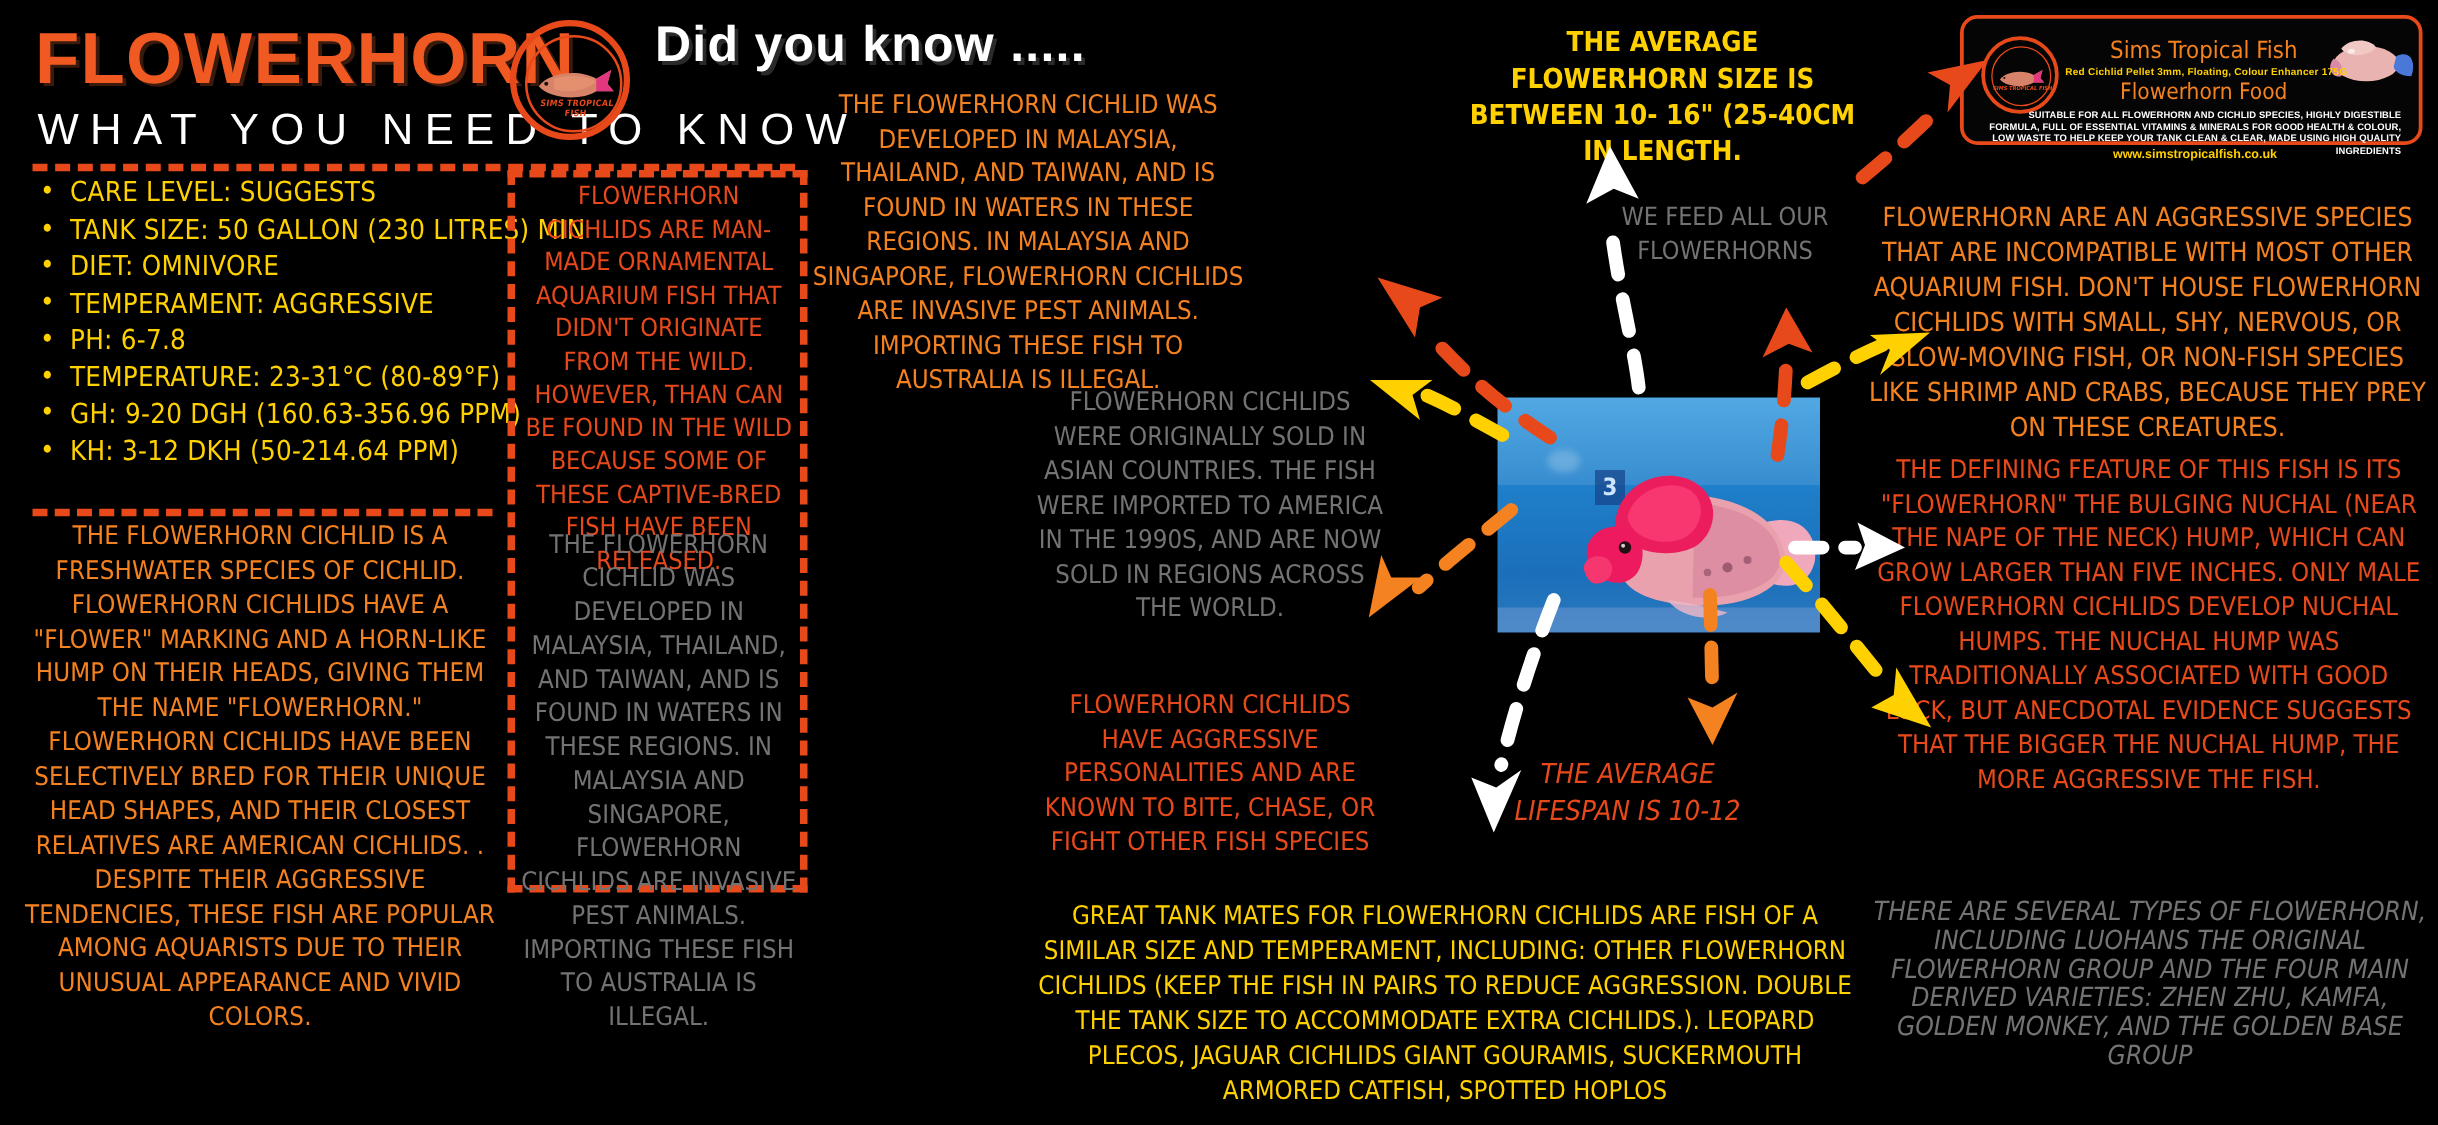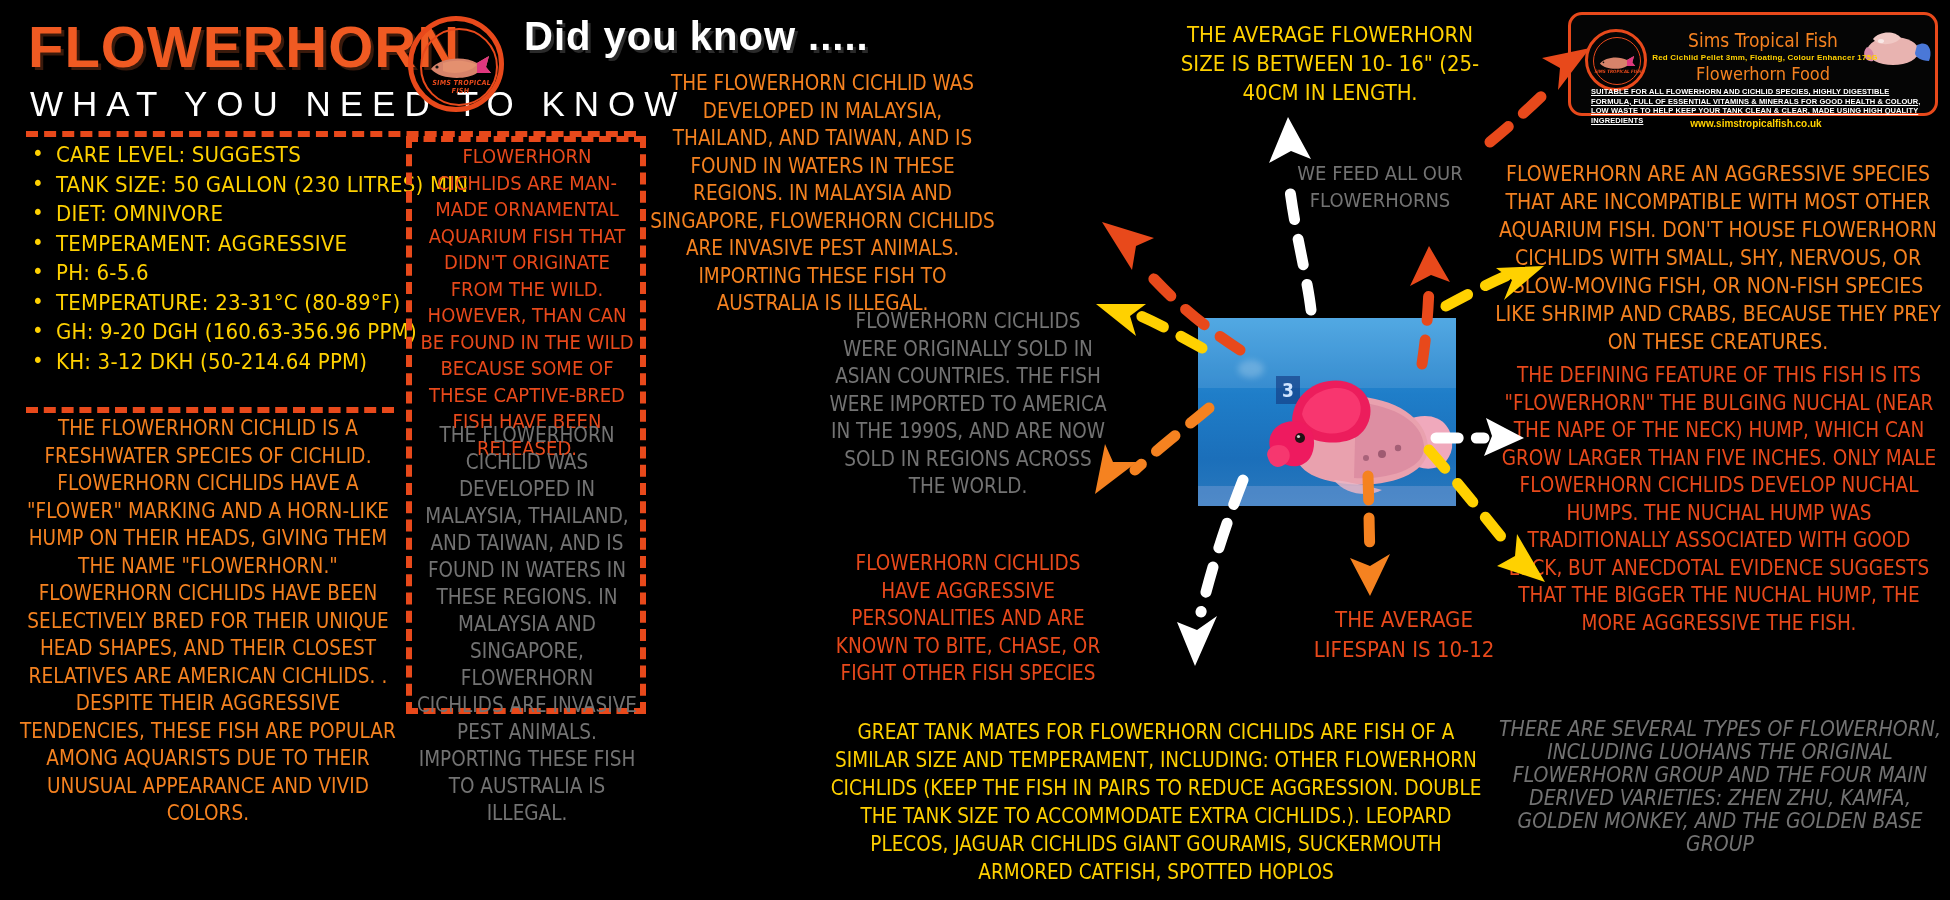--- a/index.html
+++ b/index.html
@@ -66,21 +66,21 @@
   <div class="abs cond" id="title">FLOWERHORN</div>
   <div class="abs cond" id="subtitle">WHAT YOU NEED TO KNOW</div>
 
   <div class="abs dashrule" style="left:26px;top:131px;width:610px;"></div>
 
   <ul class="abs" id="speclist">
     <li>CARE LEVEL: SUGGESTS</li>
     <li>TANK SIZE: 50 GALLON (230 LITRES) MIN</li>
     <li>DIET: OMNIVORE</li>
     <li>TEMPERAMENT: AGGRESSIVE</li>
-    <li>PH: 6-5.6</li>
+    <li>PH: 6-7.8</li>
     <li>TEMPERATURE: 23-31°C (80-89°F)</li>
     <li>GH: 9-20 DGH (160.63-356.96 PPM)</li>
     <li>KH: 3-12 DKH (50-214.64 PPM)</li>
   </ul>
 
   <div class="abs dashrule" style="left:26px;top:407px;width:368px;"></div>
 
   <div class="abs para c-orange" style="left:18px;top:415px;width:380px;font-size:20.5px;line-height:27.5px;letter-spacing:.1px;">THE FLOWERHORN CICHLID IS A FRESHWATER SPECIES OF CICHLID. FLOWERHORN CICHLIDS HAVE A "FLOWER" MARKING AND A HORN-LIKE HUMP ON THEIR HEADS, GIVING THEM THE NAME "FLOWERHORN." FLOWERHORN CICHLIDS HAVE BEEN SELECTIVELY BRED FOR THEIR UNIQUE HEAD SHAPES, AND THEIR CLOSEST RELATIVES ARE AMERICAN CICHLIDS. . DESPITE THEIR AGGRESSIVE TENDENCIES, THESE FISH ARE POPULAR AMONG AQUARISTS DUE TO THEIR UNUSUAL APPEARANCE AND VIVID COLORS.</div>
 
   <div class="abs" id="col2box"></div>
@@ -97,29 +97,29 @@
       <path d="M52 12 L64 5 L61 16 L66 22 L52 22 Z" fill="#e0377f"></path>
       <circle cx="12" cy="16" r="1.6" fill="#111"></circle>
     </svg>
     <div class="abs" style="left:10px;top:58px;width:76px;text-align:center;color:#E8491B;font-size:7px;font-weight:bold;letter-spacing:.3px;transform:skewX(-8deg);">SIMS TROPICAL FISH</div>
   </div>
 
   <div class="abs cond" style="left:524px;top:14px;font-size:40px;font-weight:bold;color:#fff;letter-spacing:1px;text-shadow:3px 3px 0 #2a2a2a;">Did you know .....</div>
 
   <div class="abs para c-orange" style="left:650px;top:70px;width:345px;font-size:20.5px;line-height:27.5px;">THE FLOWERHORN CICHLID WAS DEVELOPED IN MALAYSIA, THAILAND, AND TAIWAN, AND IS FOUND IN WATERS IN THESE REGIONS. IN MALAYSIA AND SINGAPORE, FLOWERHORN CICHLIDS ARE INVASIVE PEST ANIMALS. IMPORTING THESE FISH TO AUSTRALIA IS ILLEGAL.</div>
 
-  <div class="abs para c-gold" style="left:1175px;top:20px;width:310px;font-size:22px;line-height:29px;">THE AVERAGE  FLOWERHORN SIZE IS BETWEEN 10- 16" (25-40CM IN LENGTH.</div>
+  <div class="abs para c-gold" style="left:1175px;top:20px;width:310px;font-size:22px;line-height:29px;font-weight:bold;">THE AVERAGE  FLOWERHORN SIZE IS BETWEEN 10- 16" (25-40CM IN LENGTH.</div>
 
   <div class="abs para c-white" style="left:1280px;top:160px;width:200px;font-size:20px;line-height:27px;">WE FEED ALL OUR FLOWERHORNS</div>
 
   <div class="abs para c-white" style="left:828px;top:308px;width:280px;font-size:20.5px;line-height:27.5px;">FLOWERHORN CICHLIDS WERE ORIGINALLY SOLD IN ASIAN COUNTRIES. THE FISH WERE IMPORTED TO AMERICA IN THE 1990S, AND ARE NOW SOLD IN REGIONS ACROSS THE WORLD.</div>
 
   <div class="abs para c-red" style="left:828px;top:550px;width:280px;font-size:20.5px;line-height:27.5px;">FLOWERHORN CICHLIDS HAVE AGGRESSIVE PERSONALITIES AND ARE KNOWN TO BITE, CHASE, OR FIGHT OTHER FISH SPECIES</div>
 
-  <div class="abs para c-red" style="left:1304px;top:605px;width:200px;font-size:22px;line-height:30px;">THE AVERAGE LIFESPAN IS 10-12</div>
+  <div class="abs para c-red" style="left:1202px;top:605px;width:200px;font-size:22px;line-height:30px;font-style:italic;">THE AVERAGE LIFESPAN IS 10-12</div>
 
   <div class="abs para c-gold" style="left:826px;top:718px;width:660px;font-size:20.5px;line-height:28px;">GREAT TANK MATES FOR FLOWERHORN CICHLIDS ARE FISH OF A SIMILAR SIZE AND TEMPERAMENT, INCLUDING: OTHER FLOWERHORN CICHLIDS (KEEP THE FISH IN PAIRS TO REDUCE AGGRESSION. DOUBLE THE TANK SIZE TO ACCOMMODATE EXTRA CICHLIDS.). LEOPARD PLECOS, JAGUAR CICHLIDS GIANT GOURAMIS, SUCKERMOUTH ARMORED CATFISH, SPOTTED HOPLOS</div>
 
   <div class="abs para c-orange" style="left:1492px;top:160px;width:452px;font-size:21px;line-height:28px;">FLOWERHORN ARE AN AGGRESSIVE SPECIES THAT ARE INCOMPATIBLE WITH MOST OTHER AQUARIUM FISH. DON'T HOUSE FLOWERHORN CICHLIDS WITH SMALL, SHY, NERVOUS, OR SLOW-MOVING FISH, OR NON-FISH SPECIES LIKE SHRIMP AND CRABS, BECAUSE THEY PREY ON THESE CREATURES.</div>
 
   <div class="abs para c-red" style="left:1498px;top:362px;width:442px;font-size:20.5px;line-height:27.5px;">THE DEFINING FEATURE OF THIS FISH IS ITS "FLOWERHORN"  THE BULGING NUCHAL (NEAR THE NAPE OF THE NECK) HUMP, WHICH CAN GROW LARGER THAN FIVE INCHES. ONLY MALE FLOWERHORN CICHLIDS DEVELOP NUCHAL HUMPS. THE NUCHAL HUMP WAS TRADITIONALLY ASSOCIATED WITH GOOD LUCK, BUT ANECDOTAL EVIDENCE SUGGESTS THAT THE BIGGER THE NUCHAL HUMP, THE MORE AGGRESSIVE THE FISH.</div>
 
   <div class="abs para c-white" style="left:1494px;top:718px;width:452px;font-size:21px;line-height:23px;font-style:italic;">THERE ARE SEVERAL TYPES OF FLOWERHORN, INCLUDING LUOHANS THE ORIGINAL FLOWERHORN GROUP AND THE FOUR MAIN DERIVED VARIETIES: ZHEN ZHU, KAMFA, GOLDEN MONKEY, AND THE GOLDEN BASE GROUP</div>
 
   <div class="abs" id="prodbox">
@@ -137,21 +137,21 @@
       <ellipse cx="34" cy="24" rx="26" ry="14" fill="#e8b3b0"></ellipse>
       <path d="M14 12 C20 4, 36 3, 42 11 C36 18, 20 20, 14 12 Z" fill="#f0c8c4"></path>
       <path d="M58 18 C70 12, 74 24, 70 34 C62 34, 56 30, 56 26 Z" fill="#4a78d8"></path>
       <path d="M8 20 C2 26, 6 36, 14 34 C16 28, 14 22, 8 20 Z" fill="#d98aa8"></path>
       <ellipse cx="22" cy="14" rx="3" ry="2" fill="#fff" opacity=".6"></ellipse>
     </svg>
 
     <div class="abs cond" id="prodname" style="left:92px;top:14px;width:200px;text-align:center;">Sims Tropical Fish</div>
     <div class="abs cond" id="prodsub" style="left:70px;top:38px;width:248px;text-align:center;">Red Cichlid Pellet 3mm, Floating, Colour Enhancer 175G</div>
     <div class="abs cond" id="prodtitle" style="left:92px;top:48px;width:200px;text-align:center;">Flowerhorn Food</div>
-    <div class="abs cond" id="proddesc" style="left:20px;top:72px;width:330px;text-align:left;text-decoration:underline;">SUITABLE FOR ALL FLOWERHORN AND CICHLID SPECIES, HIGHLY DIGESTIBLE FORMULA, FULL OF ESSENTIAL VITAMINS &amp; MINERALS FOR GOOD HEALTH &amp; COLOUR, LOW WASTE TO HELP KEEP YOUR TANK CLEAN &amp; CLEAR, MADE USING HIGH QUALITY INGREDIENTS</div>
+    <div class="abs cond" id="proddesc" style="left:20px;top:72px;width:330px;text-align:right;">SUITABLE FOR ALL FLOWERHORN AND CICHLID SPECIES, HIGHLY DIGESTIBLE FORMULA, FULL OF ESSENTIAL VITAMINS &amp; MINERALS FOR GOOD HEALTH &amp; COLOUR, LOW WASTE TO HELP KEEP YOUR TANK CLEAN &amp; CLEAR, MADE USING HIGH QUALITY INGREDIENTS</div>
     <div class="abs cond" id="produrl" style="left:20px;top:103px;width:330px;text-align:center;">www.simstropicalfish.co.uk</div>
   </div>
 
   <div class="abs" id="photo">
     <div class="abs" style="left:0;top:0;width:258px;height:70px;background:rgba(255,255,255,.10);"></div>
     <div class="abs" style="left:40px;top:42px;width:26px;height:18px;background:rgba(255,255,255,.22);border-radius:50%;filter:blur(3px);"></div>
     <div class="abs" style="left:78px;top:58px;width:24px;height:28px;background:rgba(20,60,130,.65);color:#cfe4ff;font-size:19px;font-weight:bold;text-align:center;line-height:28px;">3</div>
     <div class="abs" style="left:0;top:168px;width:258px;height:20px;background:rgba(150,170,220,.35);"></div>
     <svg class="abs fishbody" style="left:58px;top:44px;" width="200" height="140" viewBox="0 0 200 140">
 

